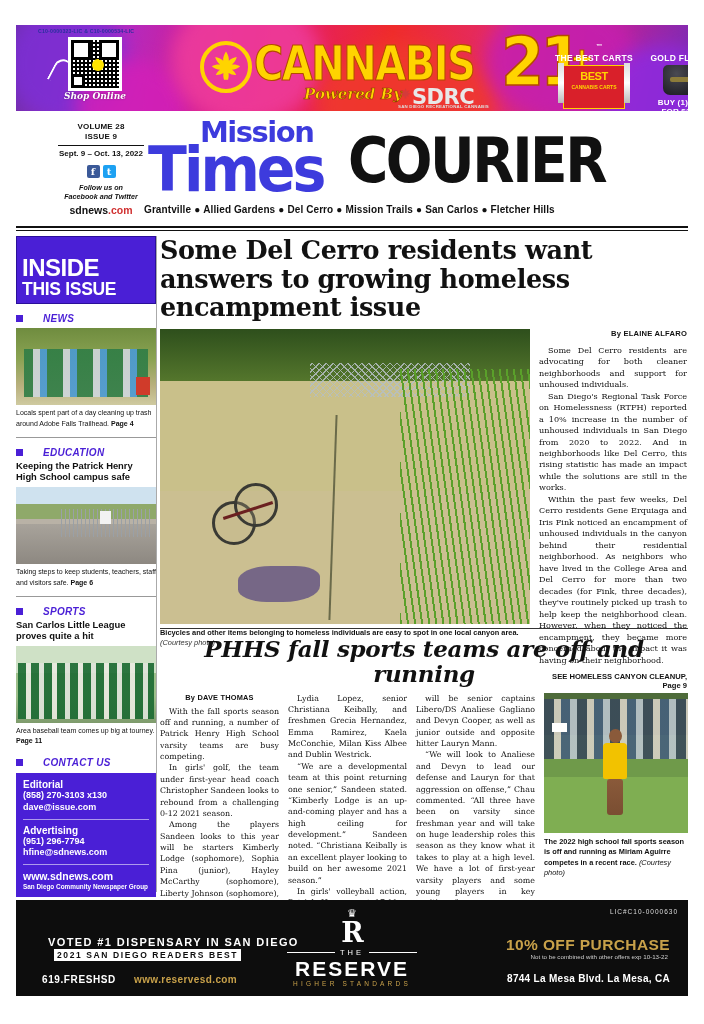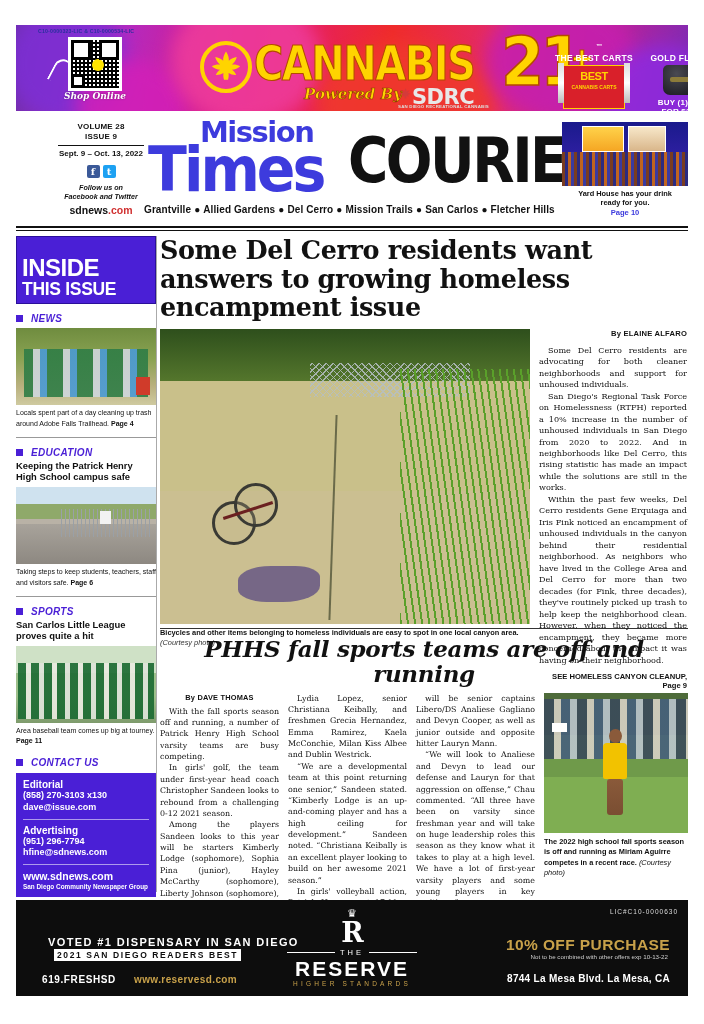--- a/index.html
+++ b/index.html
@@ -176,21 +176,21 @@
   .sidebar { position:absolute; left:16px; top:236px; width:140px; }
   .inside-box {
     background:#4a1fd6; padding:20px 5px 5px; border:1px solid #2a0f9a;
   }
   .inside-1 { font-size:24px; font-weight:700; color:#fff; letter-spacing:-.5px;
     line-height:.95; -webkit-text-stroke:0; }
   .inside-2 { font-size:17.5px; font-weight:700; color:#fff; letter-spacing:-.3px;
     line-height:1; margin-top:1px; }
 
   .sec { margin-top:9px; }
-  .sec-label { display:flex; align-items:center; gap:8px; }
+  .sec-label { display:flex; align-items:center; gap:20px; }
   .sq-bullet { width:7px; height:7px; background:#4a1fd6; display:inline-block; }
   .sec-name { font-size:10px; font-weight:700; font-style:italic; color:#4a1fd6;
      letter-spacing:.3px; }
   .sec-head { font-size:9.4px; font-weight:700; color:#111; line-height:1.22;
      margin-top:2px; }
   .sec-img { width:140px; height:77px; margin-top:4px; overflow:hidden; position:relative; }
   .sec-cap { font-size:7px; color:#111; line-height:1.55; margin-top:3px; }
   .sec-cap b { font-weight:700; }
   .hr-thin { height:1px; background:#999; margin:7px 0 0; }
 
@@ -399,32 +399,20 @@
     <div class="mh-title">
       <div class="word-mission">Mission</div>
       <div class="word-times">Times</div>
       <div class="word-courier">COURIER</div>
     </div>
 
     <div class="communities">
       <span>Grantville</span><span class="dot">●</span><span>Allied Gardens</span><span class="dot">●</span><span>Del Cerro</span><span class="dot">●</span><span>Mission Trails</span><span class="dot">●</span><span>San Carlos</span><span class="dot">●</span><span>Fletcher Hills</span>
     </div>
 
-    <div class="mh-right">
-      <div class="promo-photo">
-        <div class="pp-screen"></div>
-        <div class="pp-screen2"></div>
-        <div class="pp-taps"></div>
-      </div>
-      <div class="pp-cap">
-        <div>Yard House has your drink</div>
-        <div>ready for you.</div>
-      </div>
-      <div class="pp-page">Page 10</div>
-    </div>
   </div>
 
   <div class="rule-thick" style="left:16px; top:226px; width:672px; height:2px;"></div>
   <div class="rule-thick" style="left:16px; top:230px; width:672px; height:1px;"></div>
   <div class="rule-thick" style="left:156px; top:236px; width:1px; height:656px; background:#aaa;"></div>
   <div class="rule-thick" style="left:160px; top:628px; width:528px; height:1px; background:#333;"></div>
 
   <div class="sidebar">
     <div class="inside-box">
       <div class="inside-1">INSIDE</div>

